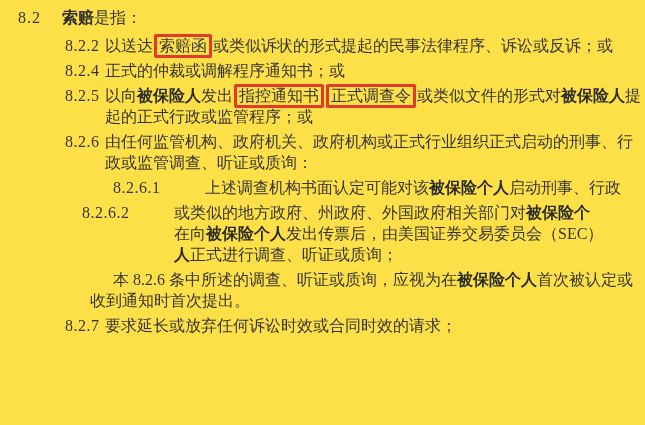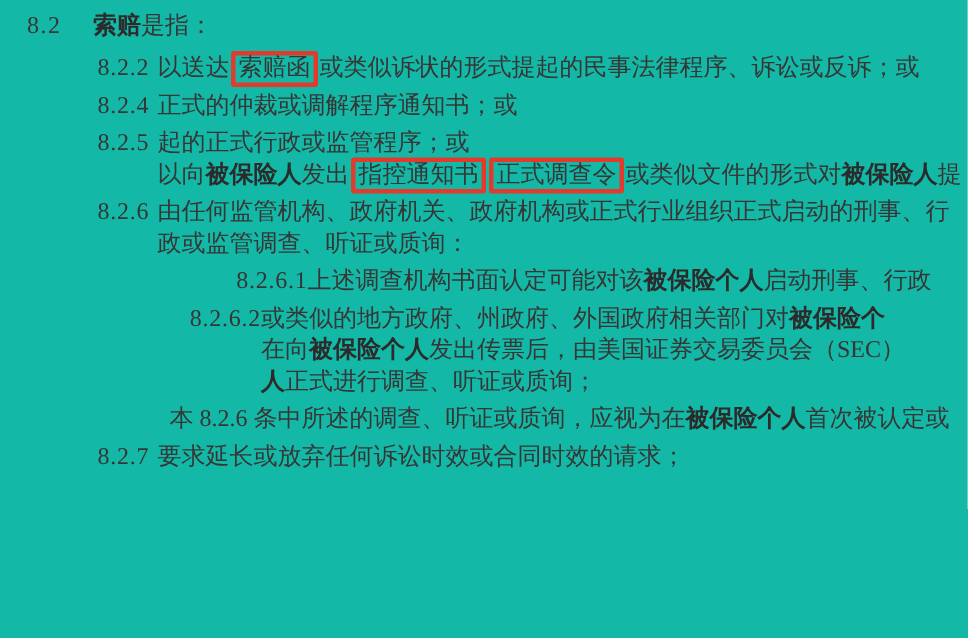--- a/index.html
+++ b/index.html
@@ -1,36 +1,36 @@
 <!DOCTYPE html>
 <html><head>
 <meta charset="utf-8">
 <style>
   html,body{margin:0;padding:0;}
   .page{
     position:relative;
     width:645px;height:425px;
     background:#fefefef;
-    background-color:#14b8a6;
+    background-color:#fde047;
     color:#363636;
     font-family:"Liberation Serif","DejaVu Serif",serif;
     font-size:16px;line-height:21px;
     overflow:hidden;
     box-sizing:border-box;
     padding-top:7px;
   }
   .heading{margin:0 0 7px 18px;white-space:nowrap;}
   .hnum{display:inline-block;width:44px;letter-spacing:1px;}
   .b{font-weight:700;color:#2b2b2b;}
   .clause{margin:0 0 4px 65px;display:flex;}
   .clause.subflow{display:block;margin-left:113px;}
   .clause.subhang{margin-left:82px;}
   .clause.note{display:block;margin-left:90px;}
   .cnum{flex:0 0 40px;letter-spacing:.5px;white-space:nowrap;}
-  .cnum.sub{display:inline-block;width:92px;flex:0 0 92px;text-align:right;}
+  .cnum.sub{display:inline-block;width:92px;flex:0 0 92px;}
   .cbody{flex:1 1 auto;}
   .line{white-space:nowrap;}
   .note .line.first{padding-left:23px;}
   .redbox{
     border:3px solid #e23a2c;
     border-radius:2px;
     padding:0 2px 1px 2px;
     margin:0 1px;
   }
 </style>
@@ -50,22 +50,22 @@
       </div>
       <div class="clause hang">
         <span class="cnum">8.2.4</span>
         <div class="cbody">
           <div class="line"><span>正式的仲裁或调解程序通知书；或</span></div>
         </div>
       </div>
       <div class="clause hang">
         <span class="cnum">8.2.5</span>
         <div class="cbody">
+          <div class="line"><span>以向</span><span class="b">被保险人</span><span>发出</span><span class="redbox"><span>指控通知书</span></span><span class="redbox"><span>正式调查令</span></span><span>或类似文件的形式对</span><span class="b">被保险人</span><span>提</span></div>
           <div class="line"><span>起的正式行政或监管程序；或</span></div>
-          <div class="line"><span>以向</span><span class="b">被保险人</span><span>发出</span><span class="redbox"><span>指控通知书</span></span><span class="redbox"><span>正式调查令</span></span><span>或类似文件的形式对</span><span class="b">被保险人</span><span>提</span></div>
         </div>
       </div>
       <div class="clause hang">
         <span class="cnum">8.2.6</span>
         <div class="cbody">
           <div class="line"><span>由任何监管机构、政府机关、政府机构或正式行业组织正式启动的刑事、行</span></div>
           <div class="line"><span>政或监管调查、听证或质询：</span></div>
         </div>
       </div>
       <div class="clause subflow">
@@ -75,20 +75,21 @@
         <span class="cnum sub">8.2.6.2</span>
         <div class="cbody">
           <div class="line"><span>或类似的地方政府、州政府、外国政府相关部门对</span><span class="b">被保险个</span></div>
           <div class="line"><span>在向</span><span class="b">被保险个人</span><span>发出传票后，由美国证券交易委员会（SEC）</span></div>
           <div class="line"><span class="b">人</span><span>正式进行调查、听证或质询；</span></div>
         </div>
       </div>
       <div class="clause note">
         <div class="cbody">
           <div class="line first"><span>本 8.2.6 条中所述的调查、听证或质询，应视为在</span><span class="b">被保险个人</span><span>首次被认定或</span></div>
+          <div class="line"><span>收到通知时首次提出。</span></div>
         </div>
       </div>
       <div class="clause hang">
         <span class="cnum">8.2.7</span>
         <div class="cbody">
           <div class="line"><span>要求延长或放弃任何诉讼时效或合同时效的请求；</span></div>
         </div>
       </div>
     </div>
 </div>

